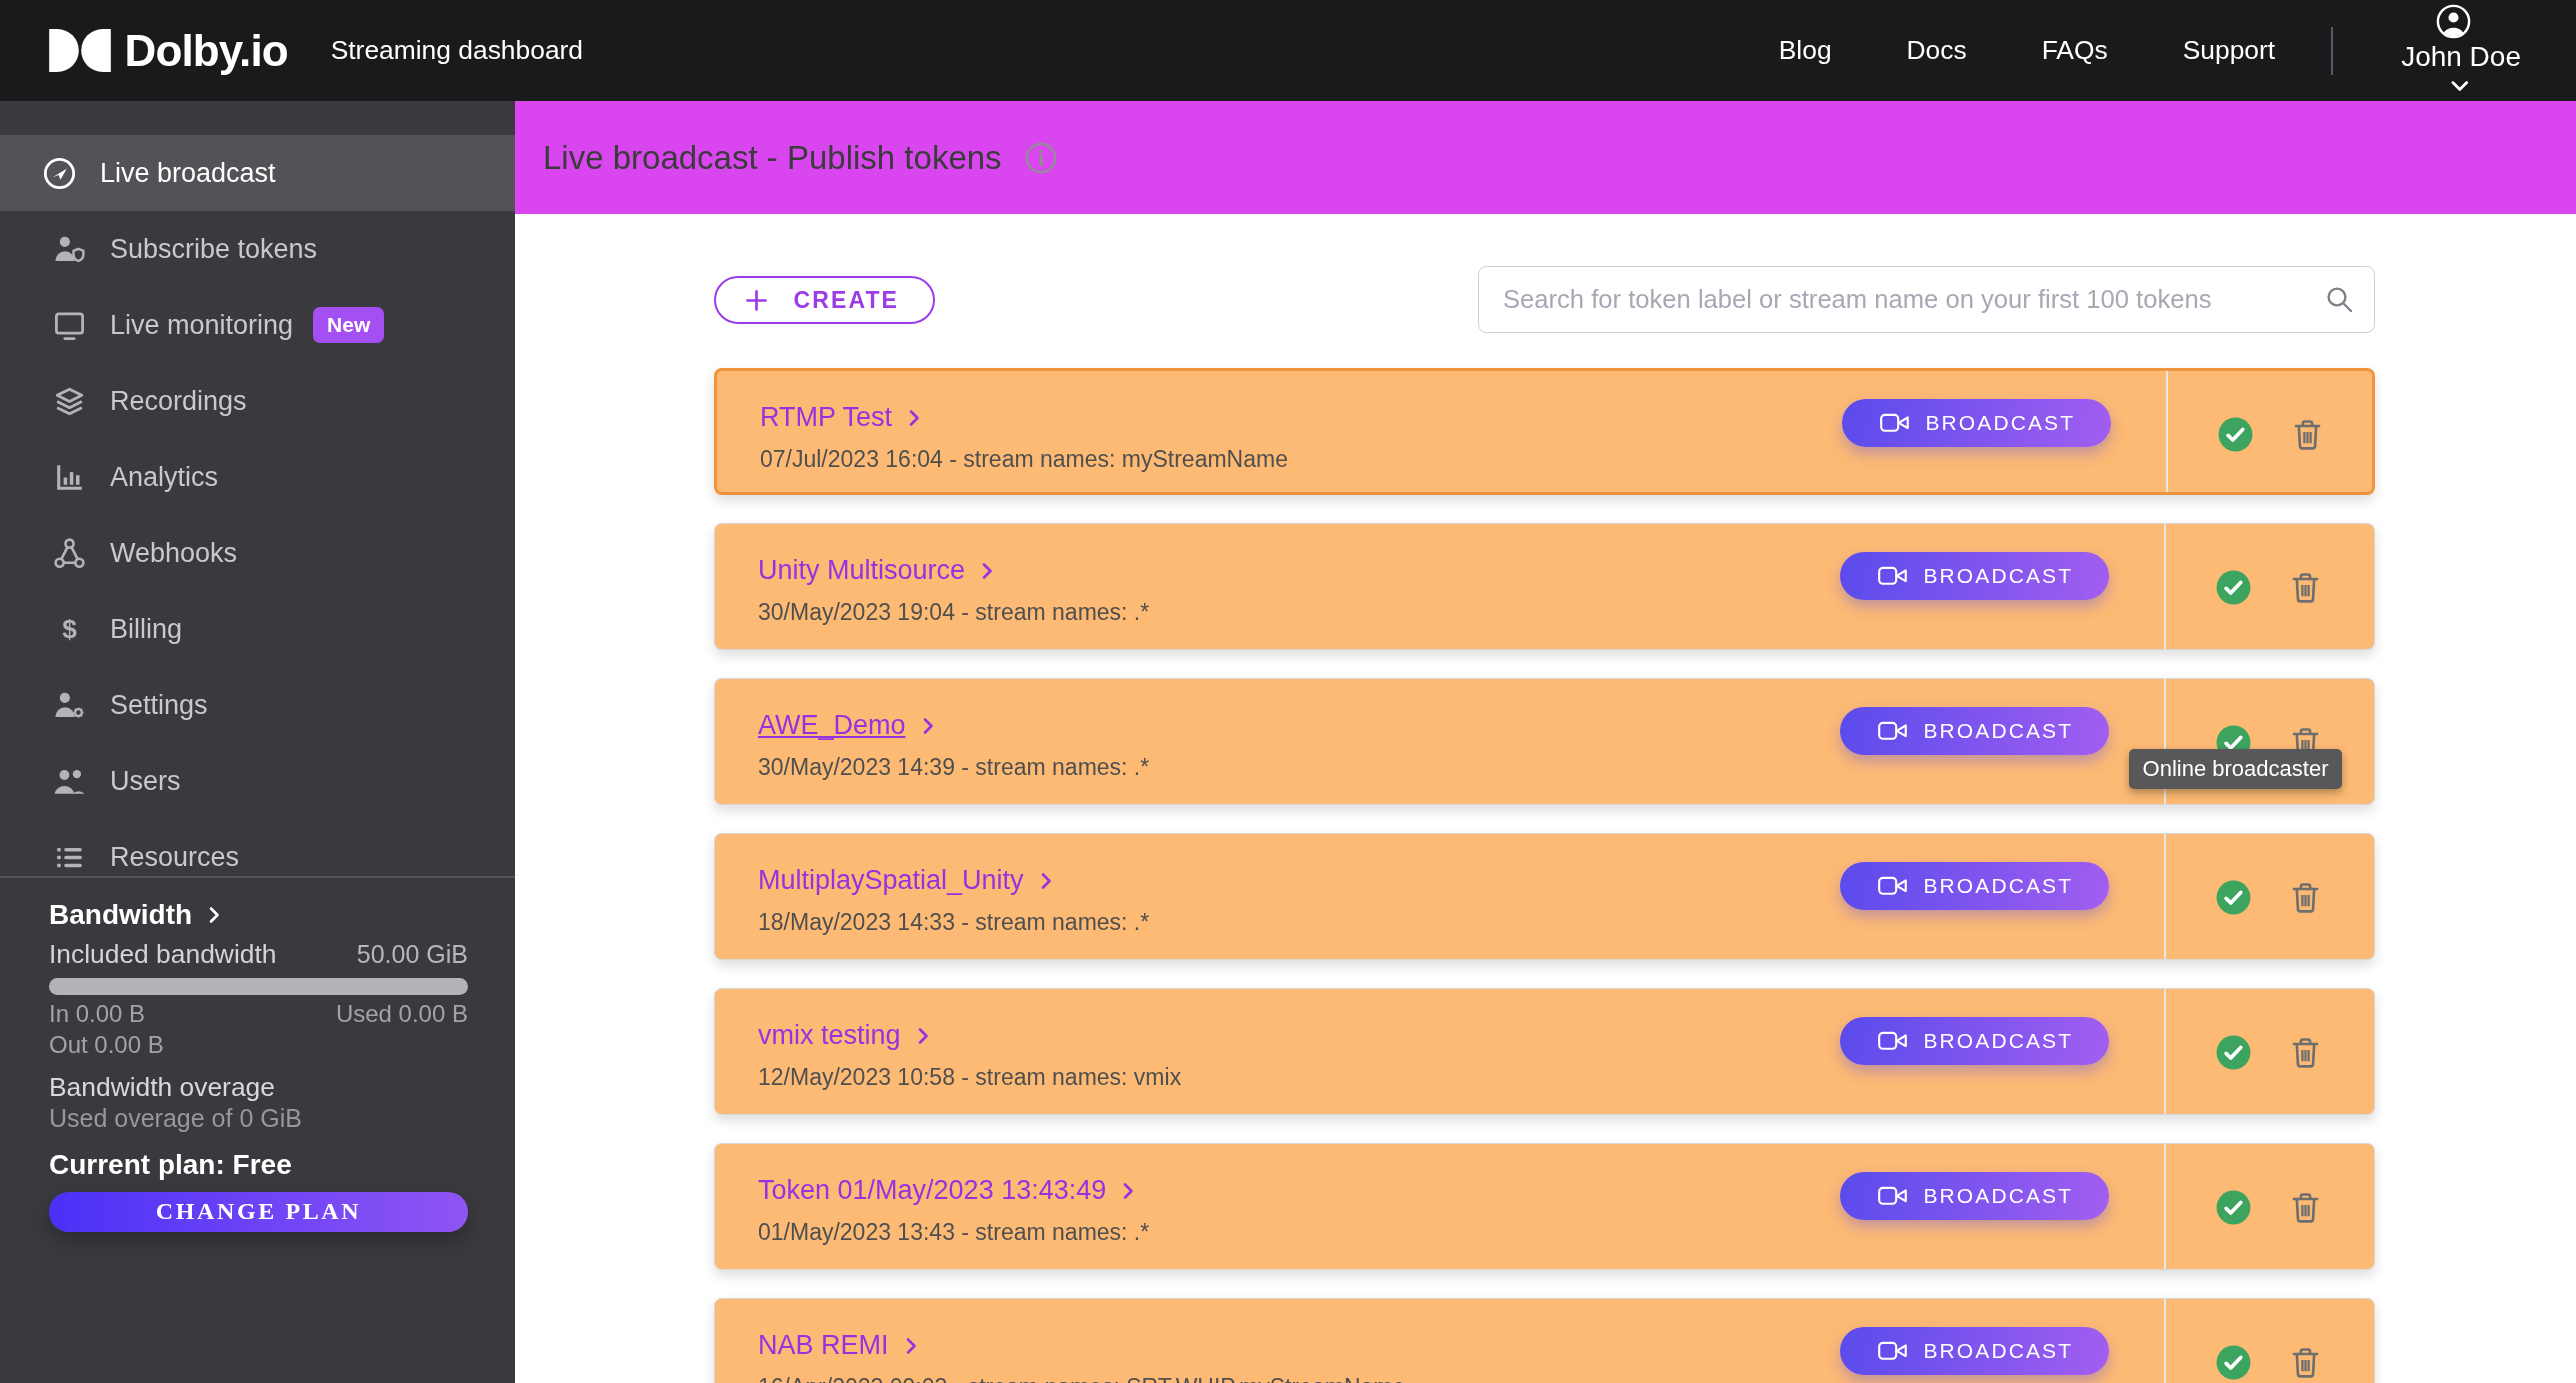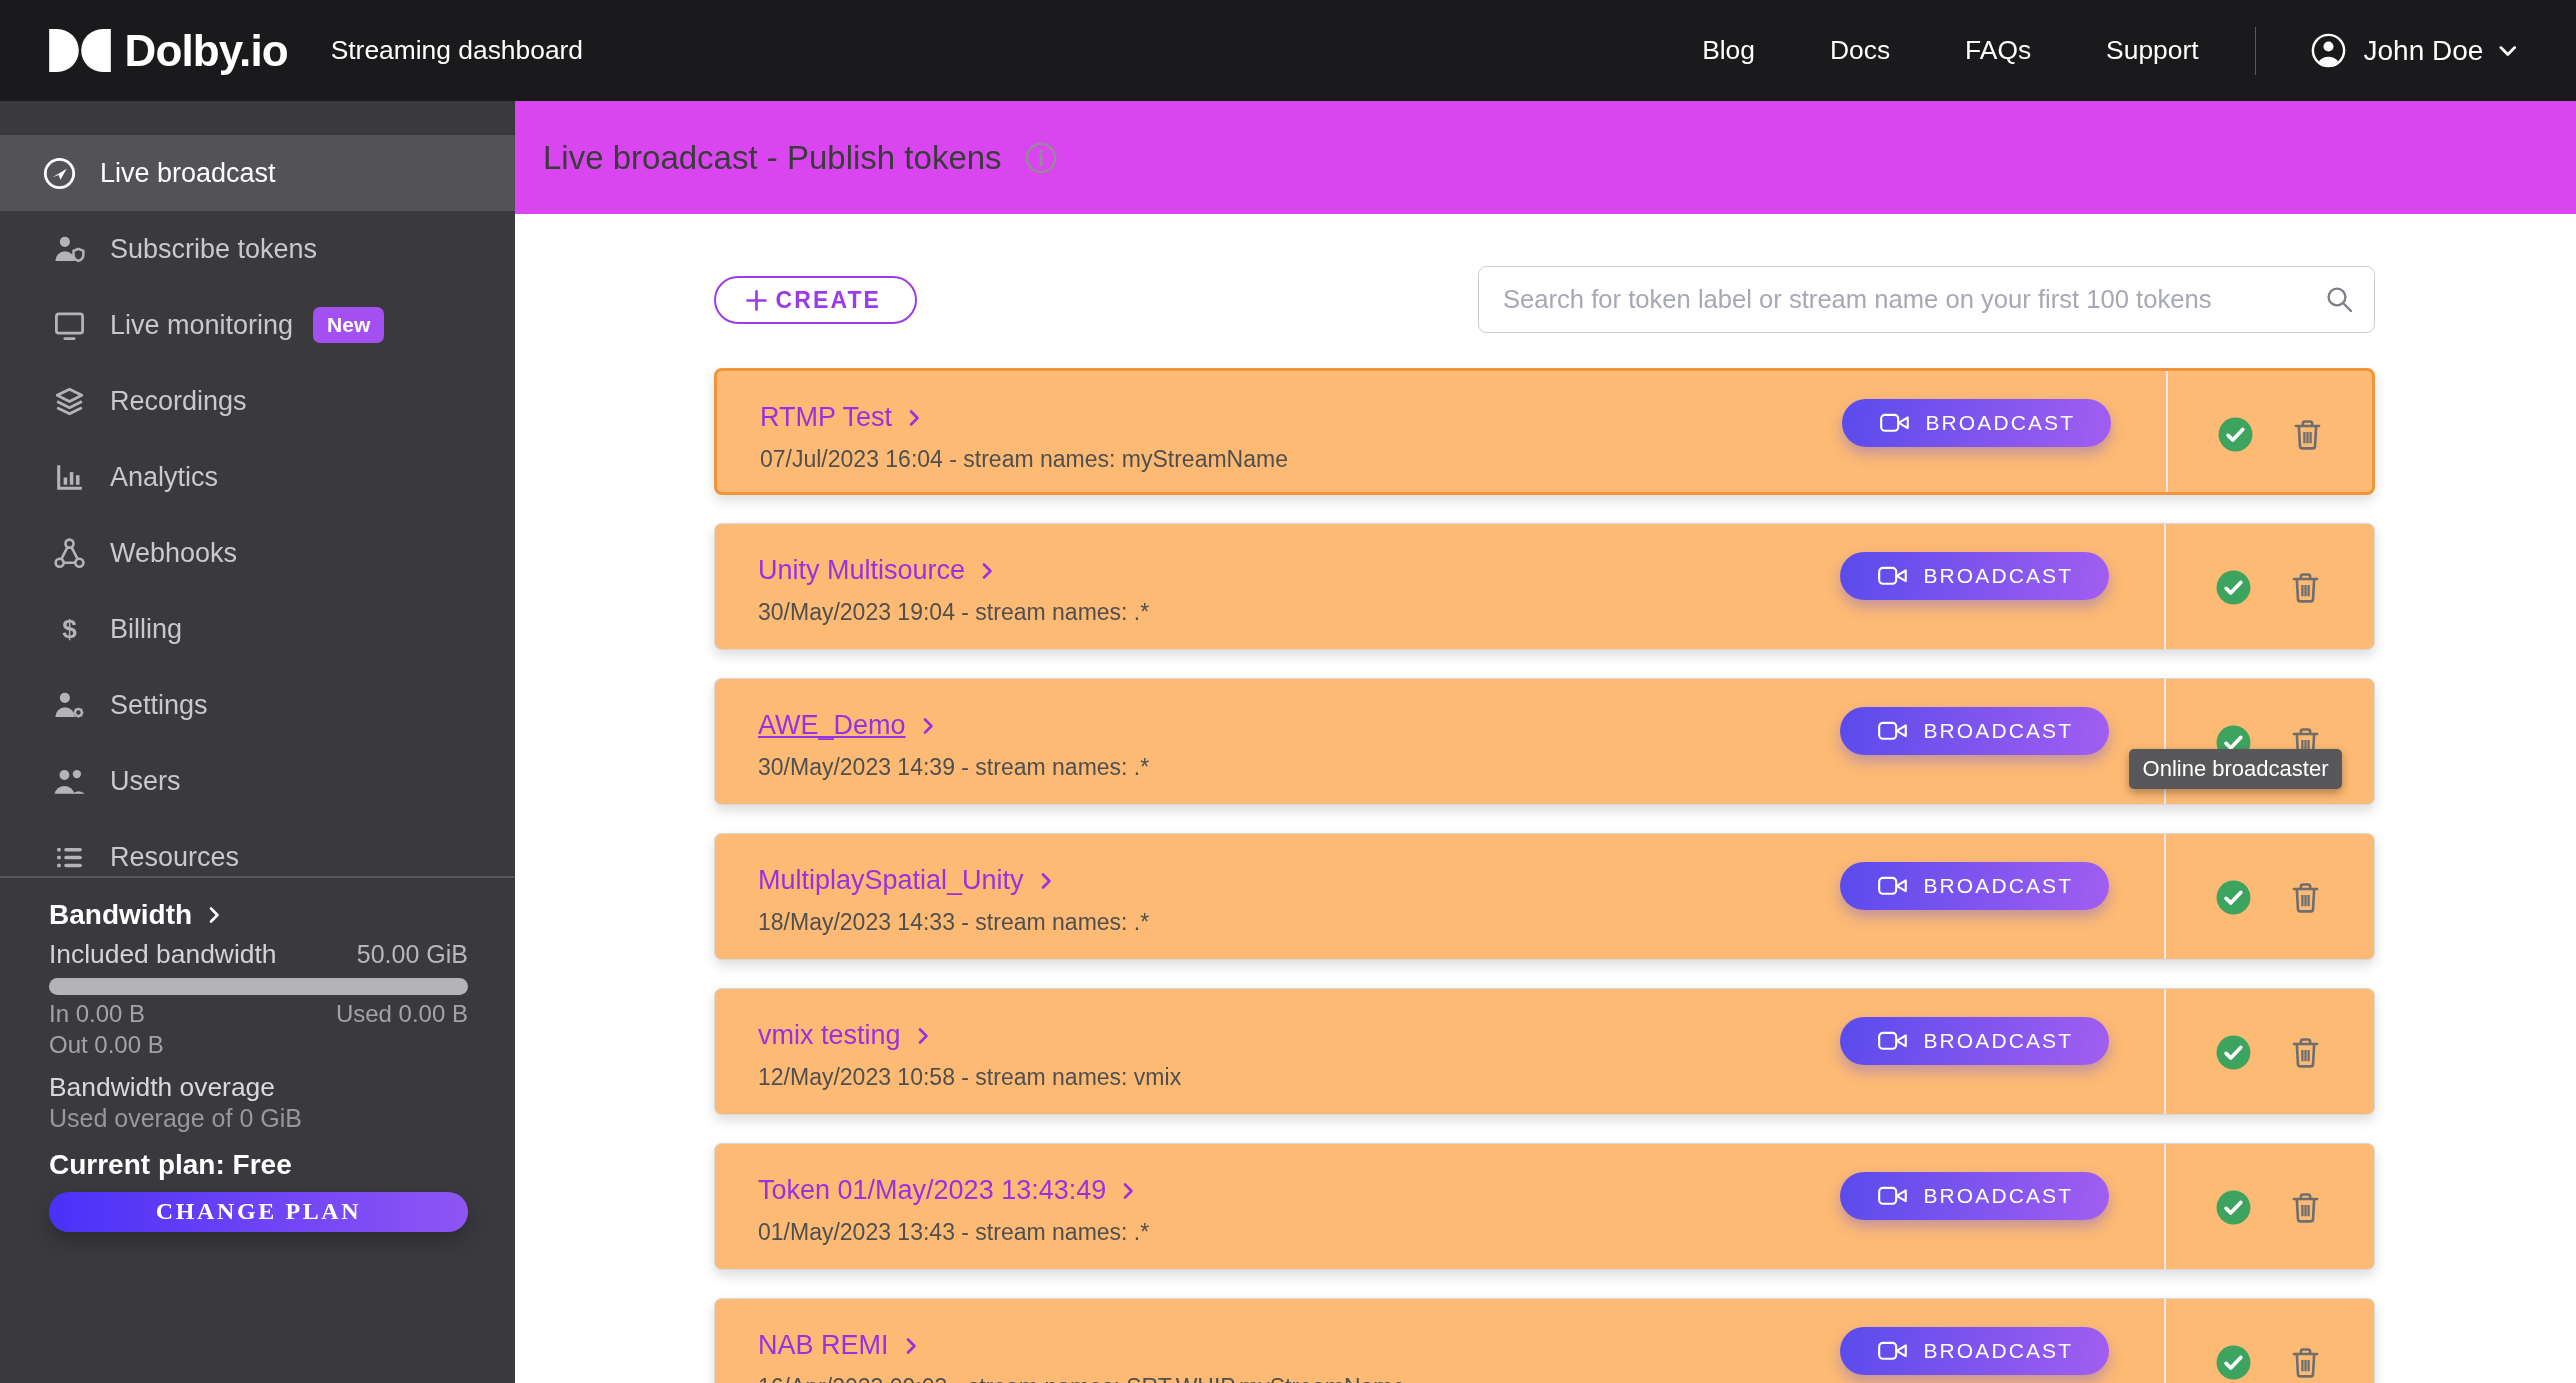--- a/index.html
+++ b/index.html
@@ -9,21 +9,21 @@
   
   .header { position:absolute; left:0; top:0; width:2576px; height:101px;
             background:#1a1a1d; display:flex; align-items:center; z-index:30; }
   .logo-wrap { display:flex; align-items:center; margin-left:49px; cursor:pointer; }
   .dolby-mark { display:block; }
   .logo-text { color:#fff; font-size:44px; font-weight:600; letter-spacing:-0.9px; margin-left:13.6px; }
   .app-name { color:#fff; font-size:26.4px; font-weight:400; margin-left:43px; }
   .header-right { margin-left:auto; display:flex; align-items:center; padding-right:55px; }
   .nav-link { color:#fff; font-size:26.4px; text-decoration:none; margin-left:75px; cursor:pointer; }
   .header-divider { width:1.7px; height:48px; background:#5a5a5e; margin:0 53px 0 56px; }
-  .user-menu { display:flex; align-items:center; cursor:pointer; color:#fff; }
+  .user-menu { display:flex; align-items:center; cursor:pointer; color:#fff;flex-direction:column; }
   .user-menu svg.avatar { width:39px; height:39px; color:#fff; }
   .user-name { font-size:28px; margin-left:15.3px; }
   .user-menu svg.chev-down { width:25.6px; height:25.6px; margin-left:12px; transform:rotate(90deg); color:#fff; }
 
   
   .sidebar { position:absolute; left:0; top:101px; width:515px; height:1283px;
              background:#3a3a3e; z-index:20; }
   .side-list { padding-top:34px; }
   .side-item { height:76px; display:flex; align-items:center; padding-left:51px;
                color:#c9c9cd; cursor:pointer; }
@@ -58,21 +58,21 @@
   
   .title-band { position:absolute; left:515px; top:101px; right:0; height:113px;
                 background:#d946ef; display:flex; align-items:center; padding-left:28px; z-index:10; }
   .page-title { color:#3b3b3b; font-size:33px; font-weight:500; }
   .info-ic { width:34px; height:34px; margin-left:22px; color:#8f8f94; cursor:pointer; }
 
   
   .content { position:absolute; left:515px; top:214px; right:0; bottom:0; background:#fff;
              overflow:hidden; }
   .create-btn { position:absolute; left:199px; top:62px; height:48px; padding:0 34px 0 25.6px;
-                display:flex; align-items:center; gap:5px; background:#fff;
+                display:flex; align-items:center; gap:23px; background:#fff;
                 border:2.6px solid #9b3ce8; border-radius:851px; color:#9b3ce8; cursor:pointer;
                 font-family:"Liberation Sans",sans-serif; }
   .create-btn svg { width:29px; height:29px; }
   .create-label { font-size:23px; font-weight:600; letter-spacing:2.1px; color:#9b3ce8; }
 
   .search-wrap { position:absolute; left:963px; top:52px; width:897px; height:67px; }
   .search-input { width:100%; height:100%; border:1.7px solid #ccccd2; border-radius:8.5px;
                   padding:0 68px 0 24px; font-size:25.6px; color:#3b3b3b;
                   font-family:"Liberation Sans",sans-serif; outline:none; }
   .search-input::placeholder { color:#a6a8b3; }

